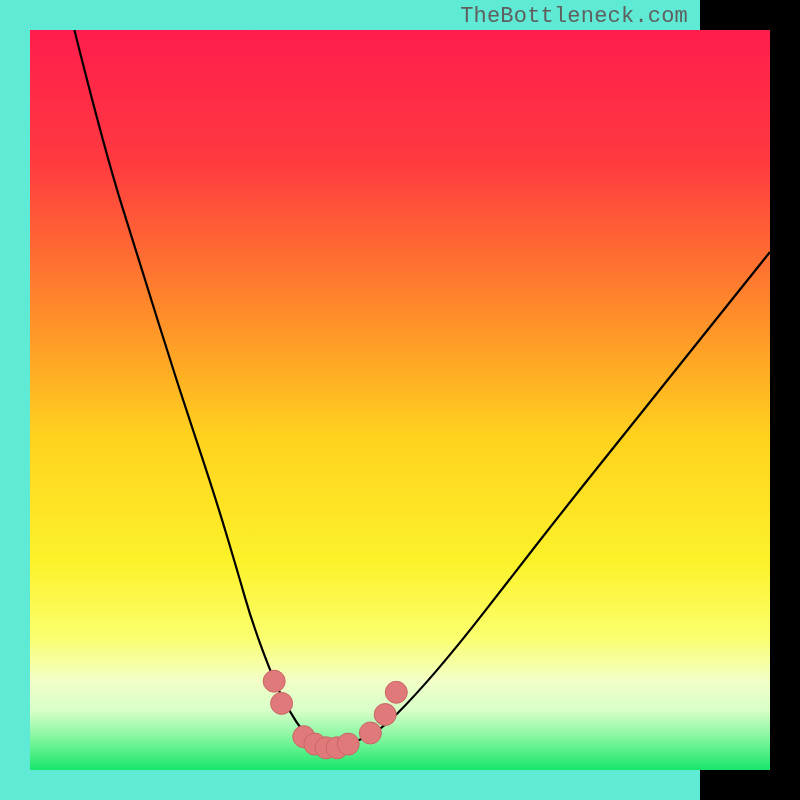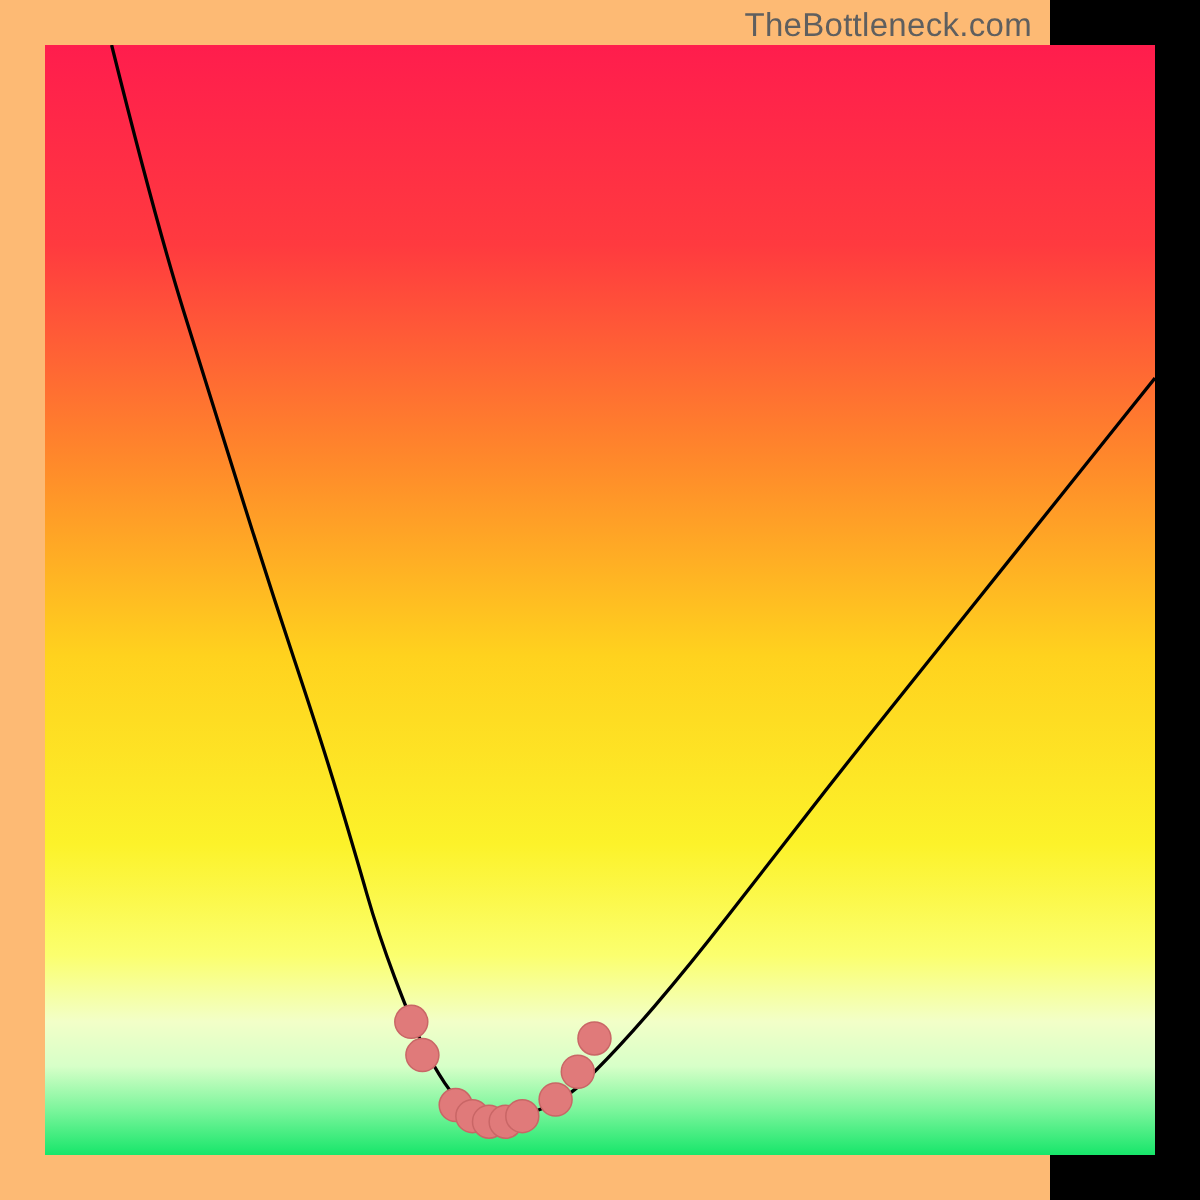--- a/index.html
+++ b/index.html
@@ -10,21 +10,22 @@
     overflow: hidden;
     background: #000;
     font-family: Arial, Helvetica, sans-serif;
   }
   .frame {
     position: absolute;
     top: 0;
     left: 0;
     width: 700px;
     height: 800px;
-    background: #fdba74;
+    background: #5eead4;
+    font-family: Liberation Mono, monospace;
   }
   .watermark {
     position: absolute;
     top: 4px;
     right: 12px;
     color: #5f5f5f;
     font-size: 22px;
     font-weight: 500;
     letter-spacing: 0.2px;
     z-index: 20;

